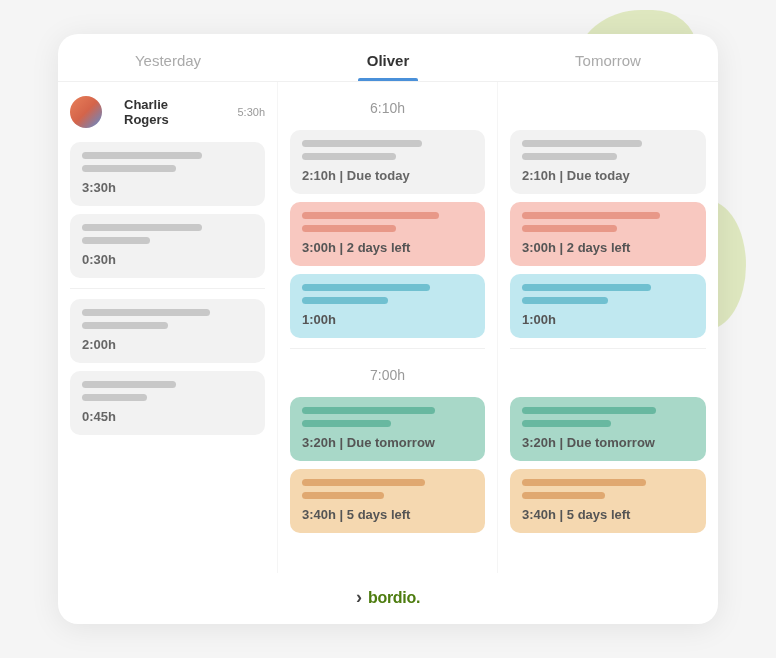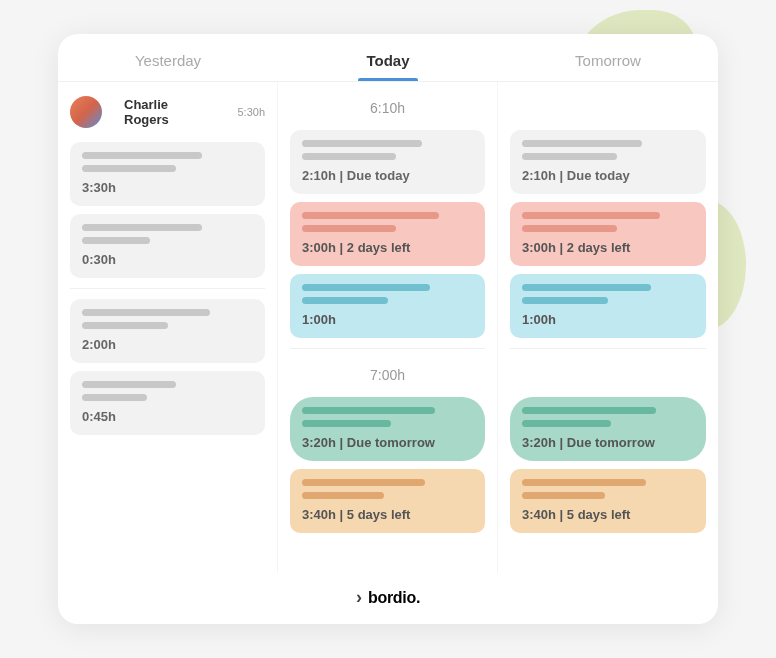--- a/index.html
+++ b/index.html
@@ -152,21 +152,20 @@
       background: #f2f2f2;
     }
     .task-card.red {
       background: #f8c8c0;
     }
     .task-card.blue {
       background: #c0e8f0;
     }
     .task-card.green {
       background: #a8d8c8;
-      border-radius: 23px;
     }
     .task-card.peach {
       background: #f5d8b0;
     }
 
     .task-bar {
       height: 7px;
       border-radius: 4px;
       margin-bottom: 6px;
     }
@@ -195,21 +194,21 @@
       text-align: center;
       padding: 14px 0 16px;
       display: flex;
       align-items: center;
       justify-content: center;
       gap: 6px;
     }
     .footer-logo {
       font-size: 16px;
       font-weight: 700;
-      color: #000000;
+      color: #4d7c0f;
       letter-spacing: -0.3px;
     }
     .footer-icon {
       color: #555;
       font-size: 14px;
     }
     .task-bar-line2 {
       height: 7px;
       border-radius: 4px;
       margin-bottom: 6px;
@@ -223,21 +222,21 @@
 <div class="blob blob-bottom-left"></div>
 <div class="blob blob-right"></div>
 
 <div class="main-card">
 
   <div class="header-row">
     <div class="header-cell">
       <span>Yesterday</span>
     </div>
     <div class="header-cell active">
-      <span>Today</span>
+      <span>Oliver</span>
     </div>
     <div class="header-cell">
       <span>Tomorrow</span>
     </div>
   </div>
 
   <div class="content">
 
     <div class="col">
 

